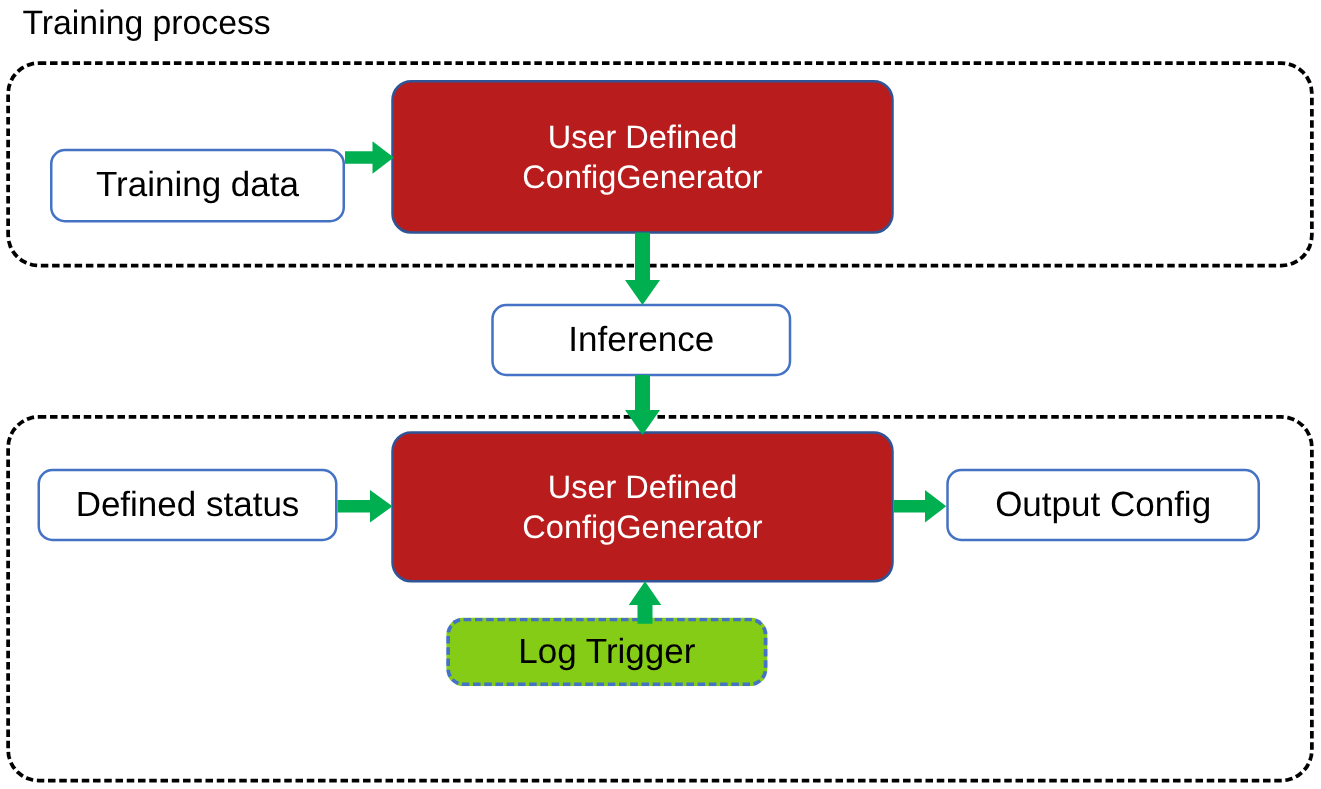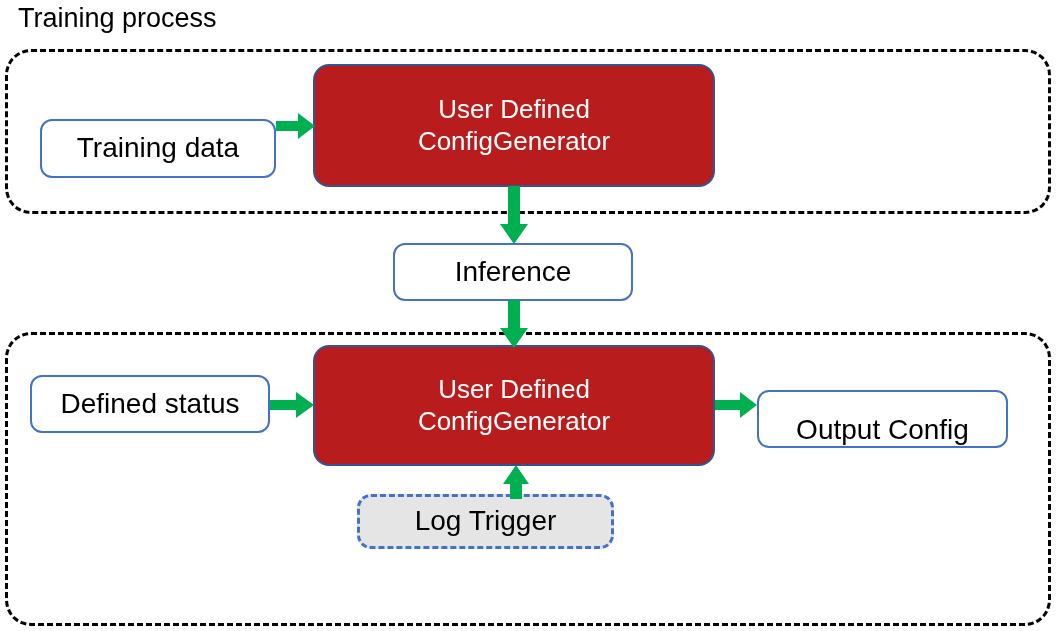--- a/index.html
+++ b/index.html
@@ -66,35 +66,35 @@
     background: #b91c1c;
     border: 2px solid #2F5597;
     color: #ffffff;
     font-size: 26px;
     line-height: 1.22;
     border-radius: 16px;
   }
 
   
   .node.trigger {
-    background: #e5e5e5;
+    background: #84cc16;
     border: 3px dashed #4472C4;
     color: #000000;
     font-size: 28px;
     line-height: 1.1;
     border-radius: 14px;
   }
 
   
   #node-training-data   { left: 40px;  top: 96px;  width: 236px; height: 59px; margin-top: 23px; }
   #node-train-generator { left: 313px; top: 64px;  width: 402px; height: 123px; }
   #node-checkpoint      { left: 393px; top: 243px; width: 240px; height: 58px; }
   #node-current-status  { left: 30px;  top: 375px; width: 240px; height: 58px; }
   #node-infer-generator { left: 313px; top: 345px; width: 402px; height: 121px; }
-  #node-output-config   { left: 757px; top: 390px; width: 251px; height: 58px; align-items: flex-end; }
+  #node-output-config   { left: 757px; top: 375px; width: 251px; height: 58px; }
   #node-log-trigger     { left: 357px; top: 494px; width: 257px; height: 55px; z-index: 2; }
   #node-clock-trigger   { left: 430px; top: 550px; width: 266px; height: 55px; z-index: 3; }
 
   .node .node-text { display: block; padding: 0 10px; }
 
   
   .arrow {
     position: absolute;
     z-index: 4;
   }

